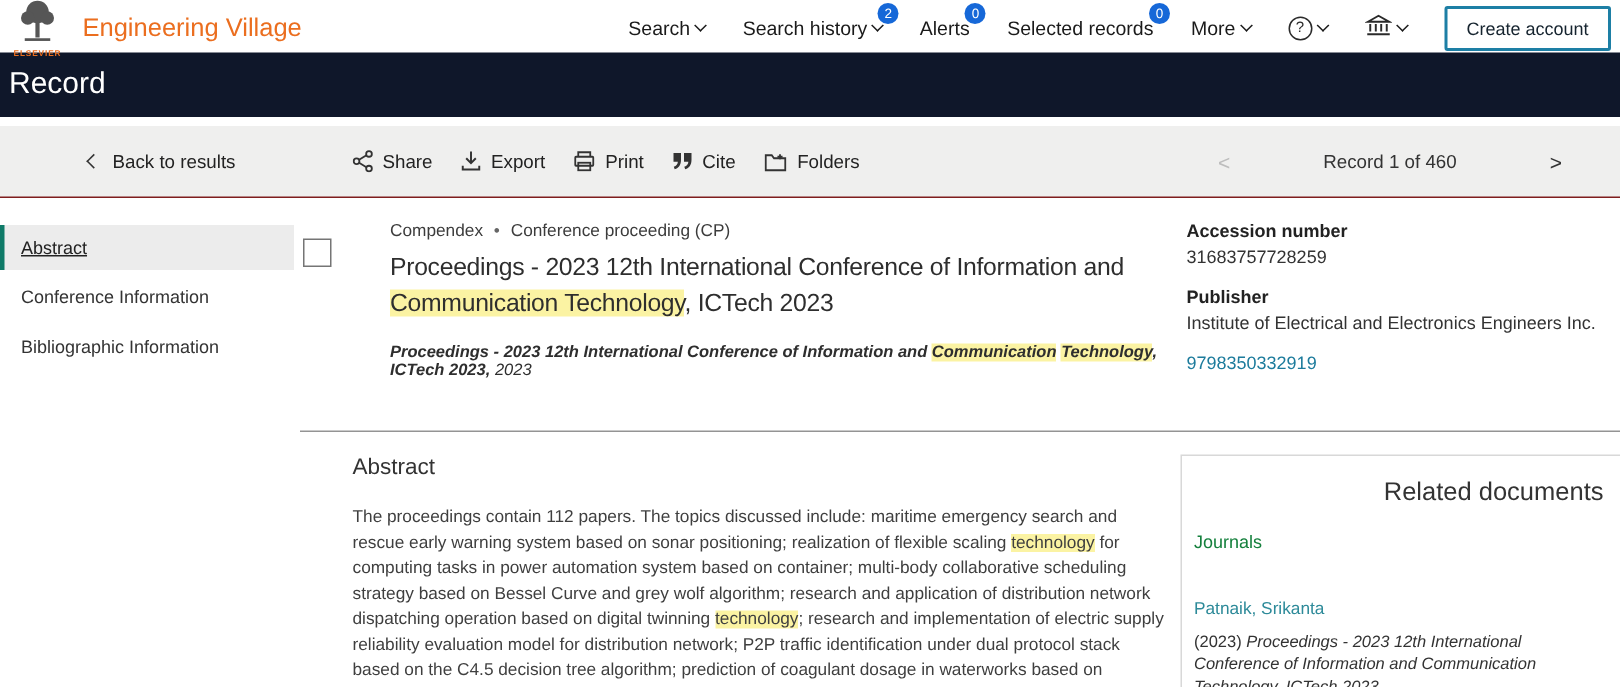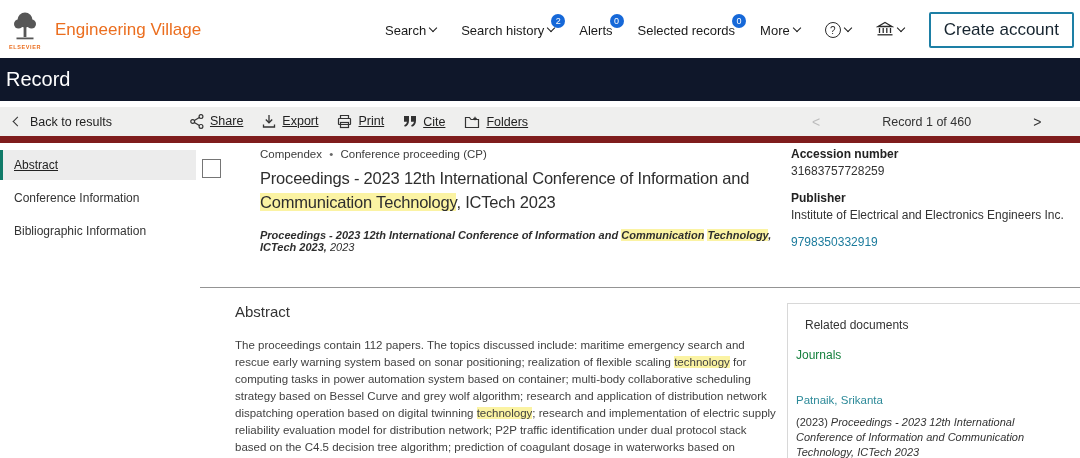--- a/index.html
+++ b/index.html
@@ -3,47 +3,47 @@
 <meta charset="utf-8">
 <style>
   * { box-sizing: border-box; }
   html,body { margin:0; padding:0; }
   body {
     width:1080px; height:458px; overflow:hidden; background:#fff;
     font-family:"Liberation Sans", sans-serif; color:#2e2e2e;
     position:relative;
   }
   
-  .header { height:58px; display:flex; align-items:center; padding:2px 6px 0 3px; }
+  .header { height:35px; display:flex; align-items:center; padding:2px 6px 0 3px; }
   .logo-block { display:flex; flex-direction:column; align-items:center; width:44px; }
   .logo-sub { font-size:5.5px; color:#eb6e1f; letter-spacing:.6px; font-weight:bold; margin-top:-1px; }
   .brand { color:#eb6e1f; font-size:17px; margin-left:8px; white-space:nowrap; }
   .nav { margin-left:auto; display:flex; align-items:center; gap:25px; font-size:13px; color:#1a1a1a; }
   .nav-item { position:relative; display:inline-flex; align-items:center; gap:4px; cursor:pointer; white-space:nowrap; }
   .chev { width:6px; height:6px; border-right:1.4px solid #1a1a1a; border-bottom:1.4px solid #1a1a1a;
           transform:rotate(45deg); display:inline-block; margin-top:-4px; }
   .badge { position:absolute; top:-9px; right:-11px; background:#1668d8; color:#fff;
            min-width:14px; height:14px; border-radius:50%; font-size:9px;
            display:flex; align-items:center; justify-content:center; }
   .help-circle { width:16px; height:16px; border:1.2px solid #2a2a2a; border-radius:50%;
                  display:inline-flex; align-items:center; justify-content:center;
                  font-size:10px; color:#2a2a2a; }
-  .create-btn { border:2px solid #1d7fa5; background:#fff; color:#16242f; font-size:17px;
+  .create-btn { border:2px solid #1d7fa5; background:#fff; color:#16242f; font-size:12px;
                 padding:6px 13px; border-radius:2px; font-family:inherit; cursor:pointer; white-space:nowrap; }
   
   .record-bar { height:43px; background:#0f172a; color:#fff; display:flex; align-items:center;
                 font-size:20px; padding-left:6px; }
   
-  .toolbar { height:36px; margin-top:6px; background:#efefee; border-bottom:7px solid #7f1d1d;
-             display:flex; align-items:center; font-size:12.5px; color:#222; position:relative; }
+  .toolbar { height:48px; margin-top:6px; background:#efefee; border-bottom:1px solid #7f1d1d;
+             display:flex; align-items:center; font-size:12.5px; color:#222; position:relative;padding-left:45px; }
   .back-link { display:inline-flex; align-items:center; gap:9px; margin-left:14px; cursor:pointer; }
   .chev-left { width:7px; height:7px; border-left:1.6px solid #333; border-bottom:1.6px solid #333;
                transform:rotate(45deg); display:inline-block; }
   .actions { display:flex; align-items:center; gap:19px; margin-left:78px; }
-  .action { display:inline-flex; align-items:flex-start; gap:6px; cursor:pointer;text-decoration:underline; }
+  .action { display:inline-flex; align-items:center; gap:6px; cursor:pointer; }
   .action svg { display:block; }
   .pager { position:absolute; left:812px; top:0; height:100%; display:flex; align-items:center; }
   .pager-prev { color:#bdbdbd; font-size:14px; cursor:default; }
   .pager-text { margin-left:62px; color:#333; }
   .pager-next { margin-left:62px; color:#333; font-size:14px; cursor:pointer; }
   
   .main { position:absolute; top:131px; left:0; right:0; bottom:0; }
   .sidebar { position:absolute; top:19px; left:0; width:196px; font-size:12px; color:#333; }
   .side-item { padding:8px 10px 8px 14px; margin-bottom:3px; cursor:pointer; }
   .side-item.active { background:#ececec; border-left:3px solid #0f7a68; padding-left:11px; text-decoration:underline; color:#222; }
@@ -59,21 +59,21 @@
   .meta-col { position:absolute; top:16px; left:791px; width:288px; font-size:12px; color:#333; }
   .meta-group { margin-bottom:13px; }
   .meta-label { font-weight:bold; color:#222; margin-bottom:3px; }
   .link-blue { color:#1c7b9c; cursor:pointer; }
   .divider { position:absolute; top:156px; left:200px; right:0; border-top:1px solid #949494; }
   .abstract { position:absolute; top:172px; left:235px; width:541px; }
   .abstract h2 { margin:0; font-size:15px; font-weight:400; color:#333; }
   .abstract p { margin:17px 0 0 0; font-size:11.5px; line-height:17px; color:#3f3f3f; }
   .related { position:absolute; top:172px; left:787px; right:-4px; bottom:-6px;
              border:1px solid #d8d8d8; background:#fff; padding:10px 14px 8px 8px; }
-  .related h2 { margin:4px 0 16px 9px; font-size:12px; font-weight:400; color:#333; }
+  .related h2 { margin:4px 0 16px 9px; font-size:17px; font-weight:400; color:#333;text-align:right; }
   .rel-group { font-size:12px; color:#15803d; margin-bottom:32px; }
   .rel-title { font-size:12.5px; font-weight:bold; color:#17719a; margin-bottom:11px; cursor:pointer; }
   .rel-author { font-size:11.5px; color:#2d8a99; margin-bottom:9px; cursor:pointer; }
   .rel-cite { font-size:11px; line-height:15px; color:#333; }
   .ital { font-style:italic; }
 </style>
 </head>
 <body>
 
 <div class="header">

